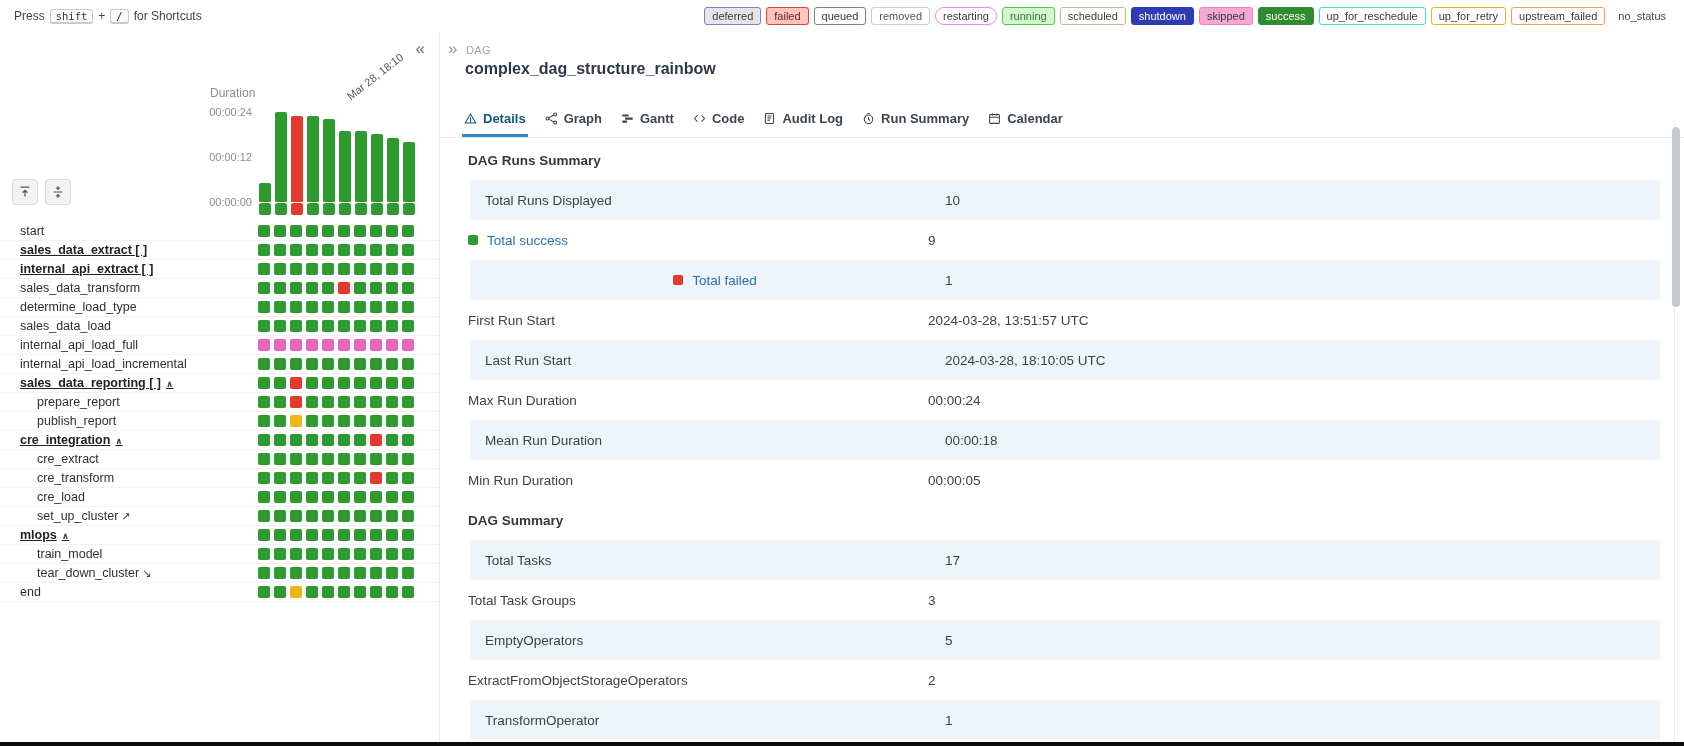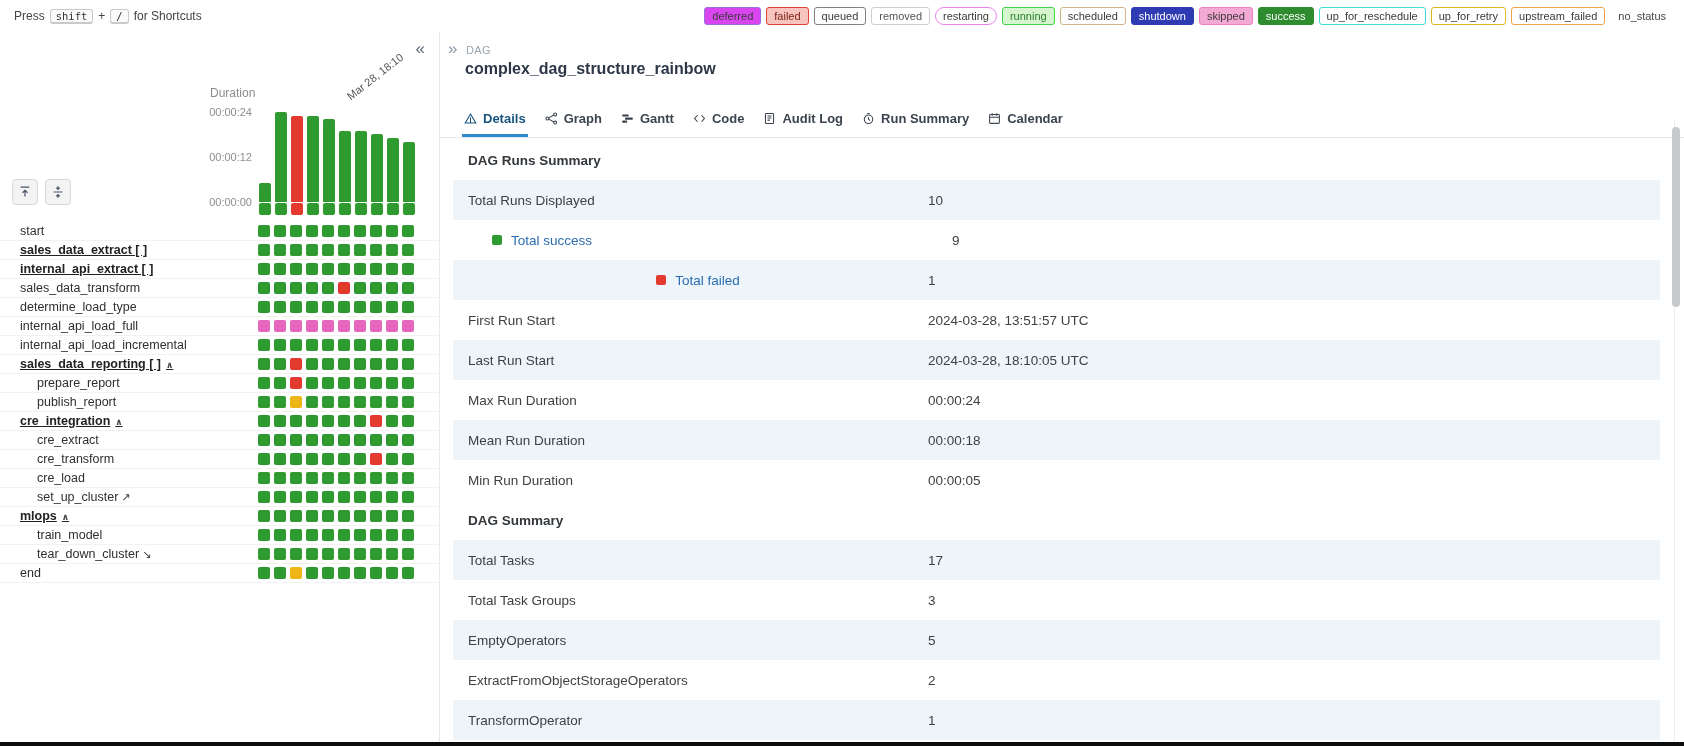--- a/index.html
+++ b/index.html
@@ -42,21 +42,21 @@
   .dag-header { position:relative; height:68px; }
   .expand-btn { position:absolute; left:8px; top:8px; font-size:17px; color:#8a97a5; background:none; border:none; line-height:1; cursor:pointer; }
   .kicker { position:absolute; left:26px; top:12px; font-size:11px; color:#9aa5b1; letter-spacing:.3px; }
   .dag-title { position:absolute; left:25px; top:28px; font-size:16px; font-weight:700; color:#2d3748; }
   .tab-bar { display:flex; gap:15px; padding-left:22px; height:38px; align-items:flex-end; border-bottom:1px solid #e6e8ea; }
   .tab { display:flex; align-items:center; gap:6px; font-size:13px; font-weight:700; color:#3c4450; background:none; border:none; border-bottom:3px solid transparent; padding:6px 2px 4px; height:37px; font-family:inherit; cursor:pointer; }
   .tab.active { color:#17537e; border-bottom-color:#2f88cc; }
   .tab-icon { display:flex; align-items:center; }
   .details-table { margin:2px 24px 0 13px; }
   .trow { display:flex; align-items:center; height:40px; padding:0 15px; font-size:13.5px; color:#404040; }
-  .trow.striped { background:#edf5fb; }
+  .trow.striped { background:#edf5fb;margin-left:17px; }
   .theader .tlabel { font-weight:700; color:#33383d; }
   .tlabel { flex:0 0 460px; display:flex; align-items:center; }
   .tlabel.link { cursor:pointer; }
   .swatch { width:10px; height:10px; border-radius:2px; margin-right:9px; display:inline-block; flex:0 0 10px; }
   .tvalue { flex:1; }
   .v-line { position:absolute; top:88px; bottom:0; right:9px; width:1px; background:#ededed; }
   .v-thumb { position:absolute; top:95px; right:4px; width:8px; height:180px; background:#c6cacd; border-radius:4px; cursor:pointer; }
 
   .bottom-edge { height:4px; flex:0 0 4px; background:#0c0c0c; }
 </style>
@@ -67,21 +67,21 @@
 
   <header class="topbar">
     <div class="shortcuts">
       <span>Press</span>
       <kbd>shift</kbd>
       <span>+</span>
       <kbd>/</kbd>
       <span>for Shortcuts</span>
     </div>
     <div class="legend">
-        <span class="badge" style="background: #d946ef; border-color: rgb(147, 112, 219); color: rgb(58, 58, 58);">deferred</span>
+        <span class="badge" style="background: #e5e5e5; border-color: rgb(147, 112, 219); color: rgb(58, 58, 58);">deferred</span>
         <span class="badge" style="background: rgb(248, 196, 190); border-color: rgb(224, 68, 46); color: rgb(122, 34, 26);">failed</span>
         <span class="badge" style="background: rgb(255, 255, 255); border-color: rgb(128, 128, 128); color: rgb(58, 58, 58);">queued</span>
         <span class="badge" style="background: rgb(255, 255, 255); border-color: rgb(207, 207, 207); color: rgb(85, 85, 85);">removed</span>
         <span class="badge" style="background: rgb(255, 255, 255); border-color: rgb(238, 130, 238); color: rgb(58, 58, 58); border-radius: 9px;">restarting</span>
         <span class="badge" style="background: rgb(214, 245, 207); border-color: rgb(66, 209, 66); color: rgb(42, 125, 42);">running</span>
         <span class="badge" style="background: rgb(255, 255, 255); border-color: rgb(210, 180, 140); color: rgb(58, 58, 58);">scheduled</span>
         <span class="badge" style="background: rgb(47, 59, 179); border-color: rgb(47, 59, 179); color: rgb(255, 255, 255);">shutdown</span>
         <span class="badge" style="background: rgb(244, 169, 212); border-color: rgb(236, 127, 192); color: rgb(58, 58, 58);">skipped</span>
         <span class="badge" style="background: rgb(46, 139, 46); border-color: rgb(46, 139, 46); color: rgb(255, 255, 255);">success</span>
         <span class="badge" style="background: rgb(255, 255, 255); border-color: rgb(64, 224, 208); color: rgb(58, 58, 58);">up_for_reschedule</span>
@@ -212,20 +212,35 @@
               <div class="square" style="background: rgb(47, 154, 47);"></div>
               <div class="square" style="background: rgb(47, 154, 47);"></div>
               <div class="square" style="background: rgb(47, 154, 47);"></div>
               <div class="square" style="background: rgb(47, 154, 47);"></div>
               <div class="square" style="background: rgb(47, 154, 47);"></div>
               <div class="square" style="background: rgb(47, 154, 47);"></div>
               <div class="square" style="background: rgb(47, 154, 47);"></div>
             </div>
           </div>
           <div class="task-row">
+            <span class="task-name">sales_data_load</span>
+            <div class="task-squares">
+              <div class="square" style="background: rgb(47, 154, 47);"></div>
+              <div class="square" style="background: rgb(47, 154, 47);"></div>
+              <div class="square" style="background: rgb(47, 154, 47);"></div>
+              <div class="square" style="background: rgb(47, 154, 47);"></div>
+              <div class="square" style="background: rgb(47, 154, 47);"></div>
+              <div class="square" style="background: rgb(47, 154, 47);"></div>
+              <div class="square" style="background: rgb(47, 154, 47);"></div>
+              <div class="square" style="background: rgb(47, 154, 47);"></div>
+              <div class="square" style="background: rgb(47, 154, 47);"></div>
+              <div class="square" style="background: rgb(47, 154, 47);"></div>
+            </div>
+          </div>
+          <div class="task-row">
             <span class="task-name">internal_api_load_full</span>
             <div class="task-squares">
               <div class="square" style="background: rgb(228, 102, 189);"></div>
               <div class="square" style="background: rgb(228, 102, 189);"></div>
               <div class="square" style="background: rgb(228, 102, 189);"></div>
               <div class="square" style="background: rgb(228, 102, 189);"></div>
               <div class="square" style="background: rgb(228, 102, 189);"></div>
               <div class="square" style="background: rgb(228, 102, 189);"></div>
               <div class="square" style="background: rgb(228, 102, 189);"></div>
               <div class="square" style="background: rgb(228, 102, 189);"></div>
@@ -506,21 +521,21 @@
         </nav>
       <div class="details-table">
           <div class="trow theader">
             <span class="tlabel">DAG Runs Summary</span>
           </div>
           <div class="trow striped">
             <span class="tlabel">Total Runs Displayed</span>
             <span class="tvalue">10</span>
           </div>
           <div class="trow">
-            <span class="tlabel link" style="color: rgb(43, 108, 176); margin-left: 24px;"><span class="swatch" style="background: rgb(47, 154, 47);"></span>Total success</span>
+            <span class="tlabel link" style="color: rgb(43, 108, 176);"><span class="swatch" style="background: rgb(47, 154, 47);"></span>Total success</span>
             <span class="tvalue">9</span>
           </div>
           <div class="trow striped">
             <span class="tlabel link" style="color: rgb(43, 108, 176); justify-content: center;"><span class="swatch" style="background: rgb(226, 58, 46);"></span>Total failed</span>
             <span class="tvalue">1</span>
           </div>
           <div class="trow">
             <span class="tlabel">First Run Start</span>
             <span class="tvalue">2024-03-28, 13:51:57 UTC</span>
           </div>

